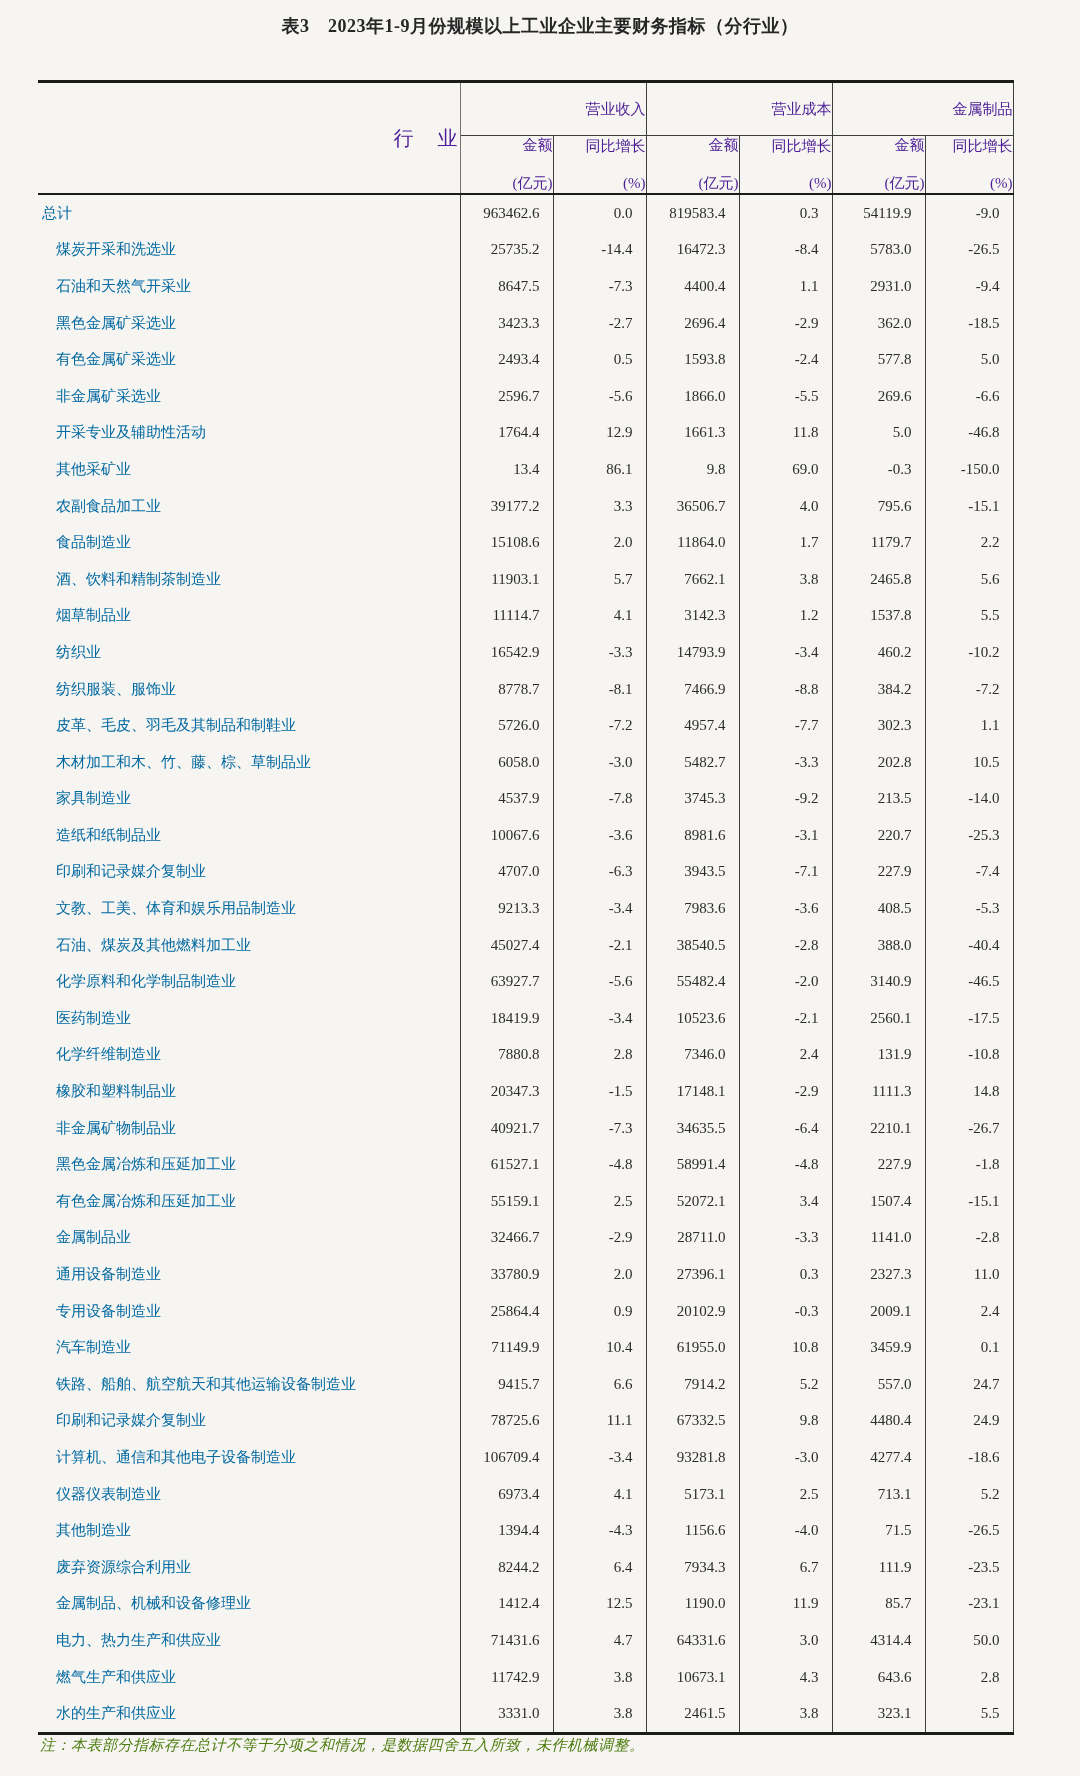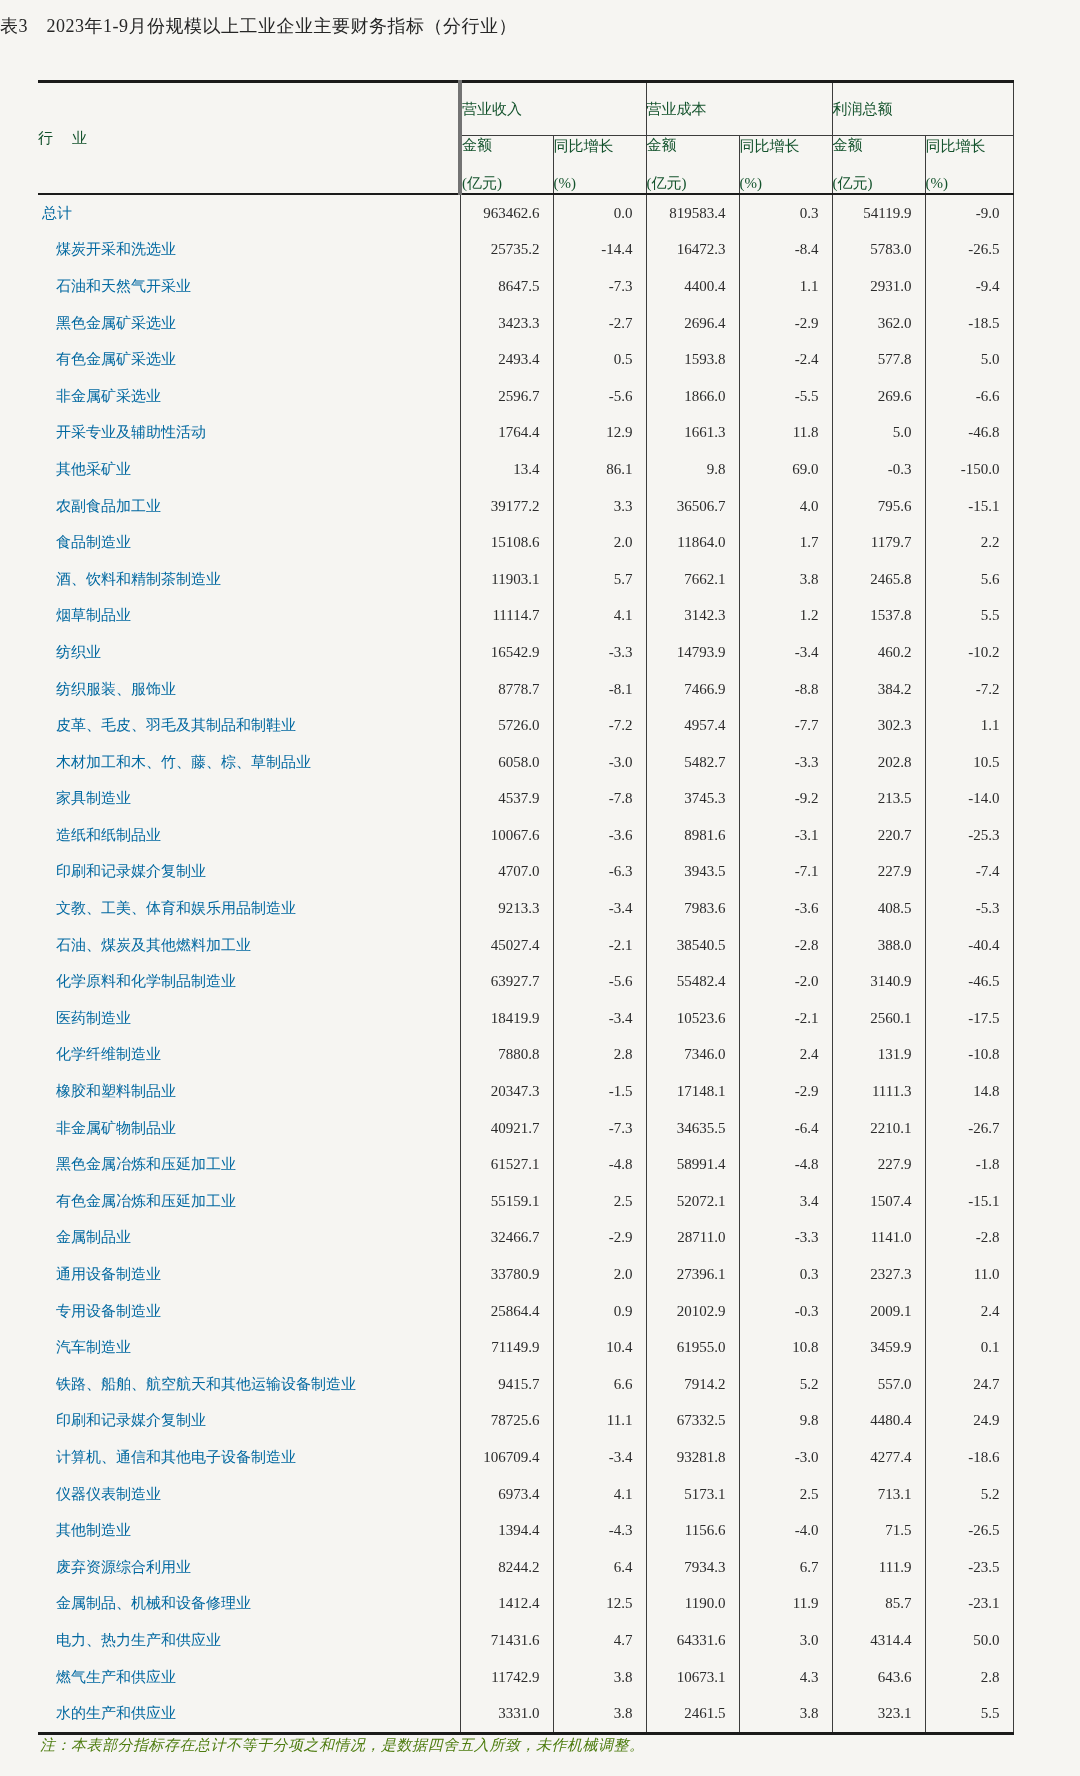--- a/index.html
+++ b/index.html
@@ -7,47 +7,47 @@
     width:1080px;height:1776px;
     background:#f6f5f2;
     position:relative;
     overflow:hidden;
     font-family:"Liberation Serif","DejaVu Serif",serif;
     color:#2e2e2e;
     -webkit-font-smoothing:antialiased;
   }
   .title{
     position:absolute;top:14px;left:0;width:1080px;
-    text-align:left;
-    font-size:18px;font-weight:normal;color:#262626;
+    text-align:center;
+    font-size:18px;font-weight:bold;color:#262626;
     letter-spacing:0.5px;
   }
   table.fin{
     position:absolute;top:80px;left:38px;
     width:975px;
     border-collapse:collapse;
     table-layout:fixed;
     border-top:3px solid #1b1b1b;
     border-bottom:3px solid #1b1b1b;
     border-right:1px solid #3d3d3d;
   }
   col.c-ind{width:422px;}
   col.c-num{width:93px;}
   col.c-last{width:88px;}
   thead th{
     font-weight:normal;
-    font-size:15px;color:#14532d;
-    text-align:left;vertical-align:middle;
+    font-size:15px;color:#4c1d95;
+    text-align:right;vertical-align:middle;
     padding:0;
   }
   tr.grp-row th{height:52px;}
   tr.sub-row th{height:40px;border-left:1px solid #3d3d3d;}
   th.industry{
-    border-right:4px solid #737373;
-    font-size:15px;
+    border-right:1px solid #737373;
+    font-size:20px;
     letter-spacing:2px;
   }
   tr.grp-row th.grp{
     border-left:1px solid #3d3d3d;
     border-bottom:1px solid #3d3d3d;
   }
   thead{border-bottom:2px solid #1b1b1b;}
   thead th .l2{display:block;margin-top:19px;}
   tbody td{
     height:36.6px;
@@ -89,21 +89,21 @@
       <col class="c-num">
     <col class="c-num">
       <col class="c-num">
       <col class="c-last">
   </colgroup>
   <thead>
     <tr class="grp-row">
       <th class="industry" rowspan="2">行　业</th>
       <th class="grp" colspan="2">营业收入</th>
       <th class="grp" colspan="2">营业成本</th>
-      <th class="grp" colspan="2">利润总额</th>
+      <th class="grp" colspan="2">金属制品</th>
     </tr>
     <tr class="sub-row">
       <th><span>金额</span><span class="l2">(亿元)</span></th>
       <th><span>同比增长</span><span class="l2">(%)</span></th>
       <th><span>金额</span><span class="l2">(亿元)</span></th>
       <th><span>同比增长</span><span class="l2">(%)</span></th>
       <th><span>金额</span><span class="l2">(亿元)</span></th>
       <th><span>同比增长</span><span class="l2">(%)</span></th>
     </tr>
   </thead>

